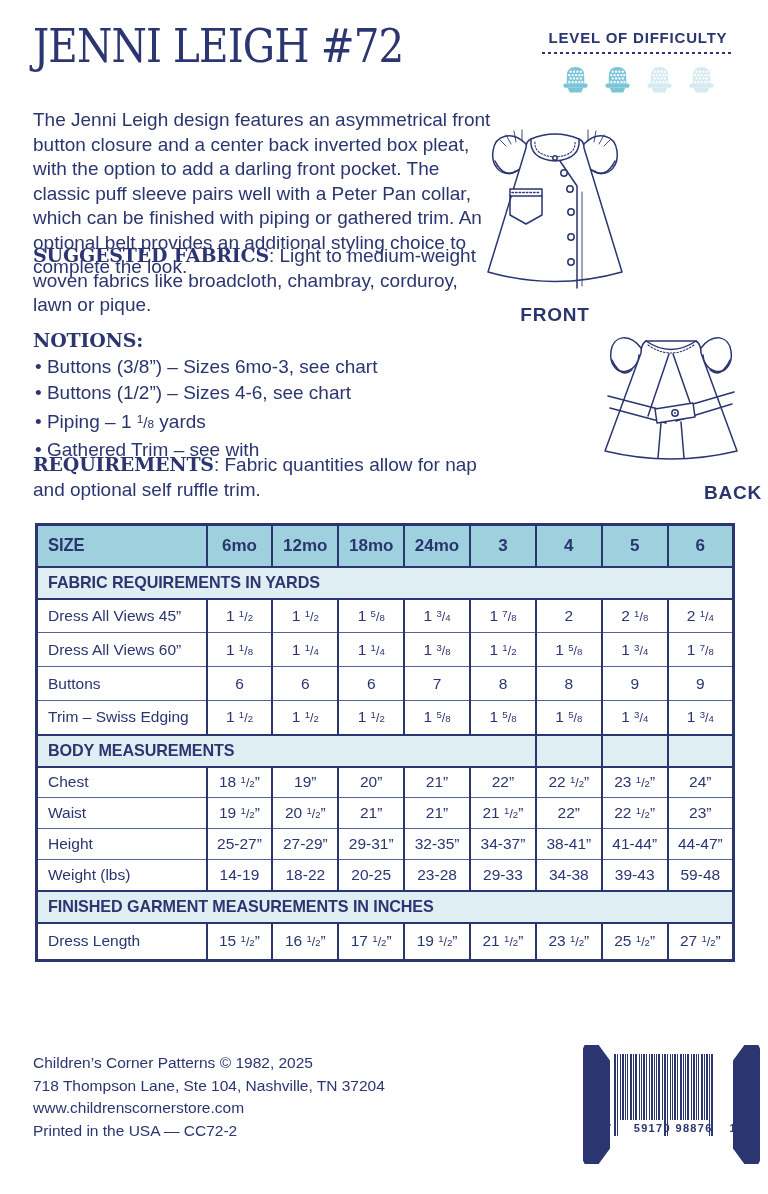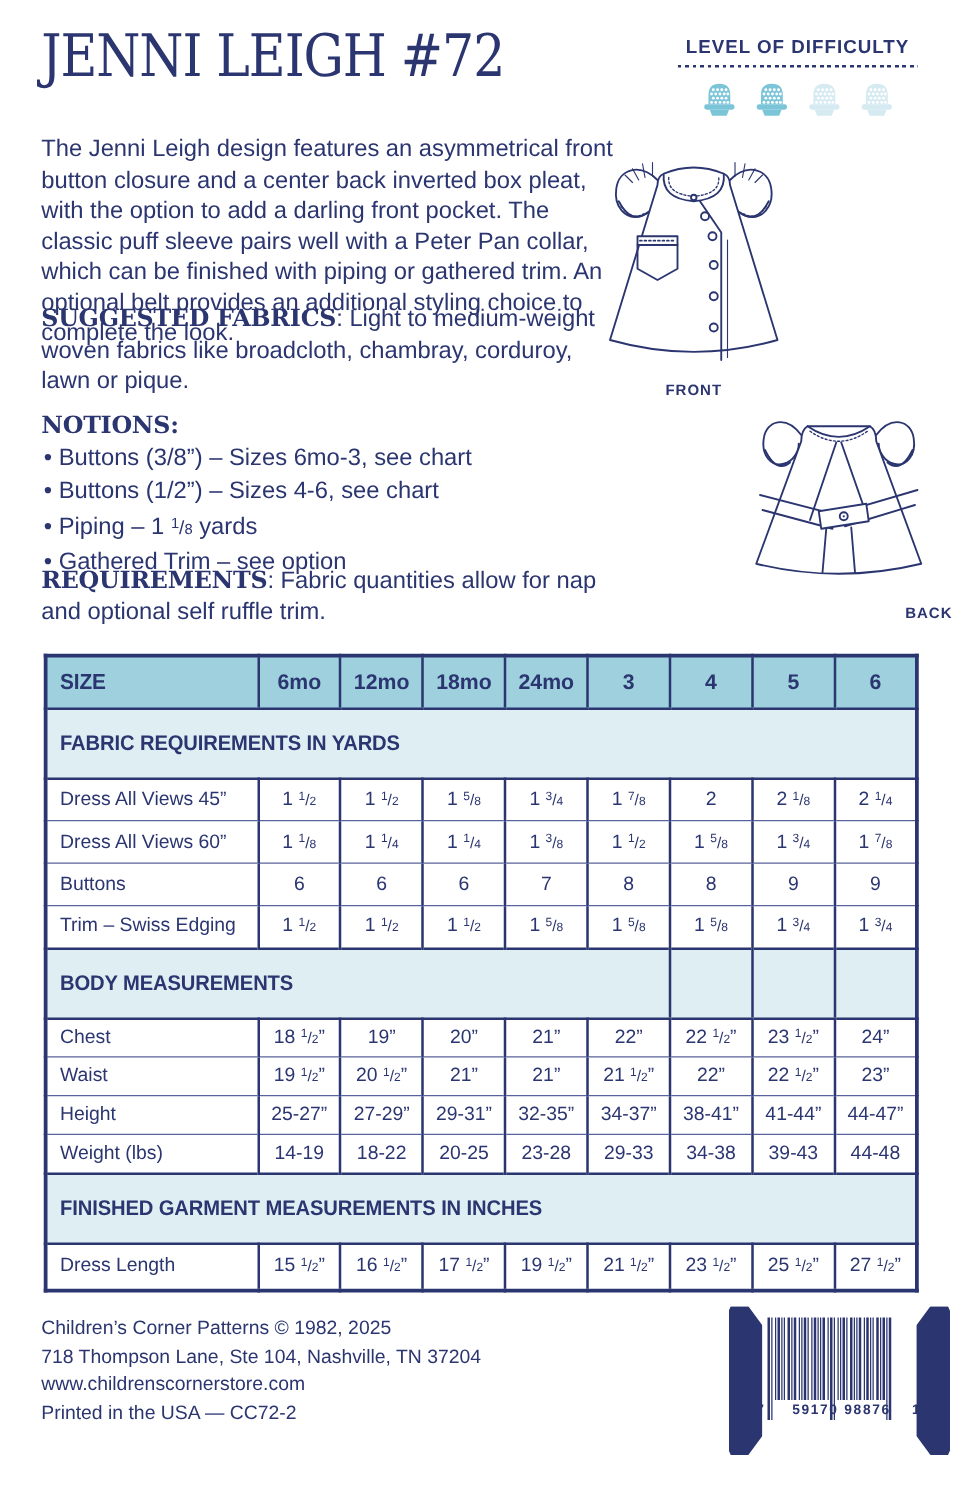--- a/index.html
+++ b/index.html
@@ -44,42 +44,42 @@
   .dash-rule{height:2px;margin-top:6px;
     background:repeating-linear-gradient(90deg,var(--navy) 0 3px,transparent 3px 6px);}
   .thimble-row{display:flex;justify-content:center;gap:9px;margin-top:10px;height:33px;}
   .moderate-row{display:flex;align-items:center;gap:5px;margin-top:7px;}
   .moderate-row .dash-seg{flex:1;height:2px;
     background:repeating-linear-gradient(90deg,var(--navy) 0 3px,transparent 3px 6px);}
   .level-label{font-size:17px;font-weight:600;letter-spacing:.5px;}
   
   .front-illo{position:absolute;left:472px;top:116px;width:166px;text-align:center;}
   .back-illo{position:absolute;left:580px;top:326px;width:182px;text-align:right;}
-  .illo-label{font-size:12px;font-weight:700;letter-spacing:.8px;margin-top:2px;}
+  .illo-label{font-size:19px;font-weight:700;letter-spacing:.8px;margin-top:2px;}
   .front-illo .illo-label{margin-top:0;}
   svg .ln{stroke:var(--navy);fill:none;stroke-width:1.5;stroke-linecap:round;stroke-linejoin:round;}
   svg .thin{stroke-width:.9;}
   svg .trim{stroke-width:1.1;stroke-dasharray:1.6 1.8;}
   svg .fw{fill:#fff;}
   
   .size-chart{
     position:absolute;left:35px;top:523px;width:700px;
     border-collapse:collapse;table-layout:fixed;
     border:3px solid var(--navy);
     padding-left:29px;
   }
   .size-chart col.c-label{width:170px;}
   .size-chart th,.size-chart td{padding:0;text-align:center;vertical-align:middle;}
   .size-head th{
     background:var(--header-bg);height:42px;font-size:17px;font-weight:700;
     border-left:2px solid var(--navy);border-bottom:2.5px solid var(--navy);
   }
   .size-head th.size-label{text-align:left;padding-left:10px;font-size:17.5px;border-left:none;}
   .section-row td{
-    background:var(--section-bg);height:56px;text-align:left;padding-left:10px;
+    background:var(--section-bg);height:32px;text-align:left;padding-left:10px;
     font-size:17px;font-weight:700;
     border-top:2.5px solid var(--navy);border-bottom:2.5px solid var(--navy);
   }
   .section-row td.sec-empty{border-left:2px solid var(--navy);padding:0;}
   .cond{display:inline-block;transform:scaleX(.95);transform-origin:left center;white-space:nowrap;letter-spacing:-.1px;}
   .data-row td{
     font-size:15.5px;border-left:2px solid var(--navy);
     border-top:1.5px solid var(--grid-light);height:34px;background:#fff;
   }
   .data-row td.row-label{text-align:left;padding-left:10px;border-left:none;}
@@ -269,21 +269,21 @@
 </div>
 
 <p class="copy-block fabrics"><span class="slab">SUGGESTED FABRICS</span><span>: Light to medium-weight woven fabrics like broadcloth, chambray, corduroy, lawn or pique.</span></p>
 
 <div class="copy-block notions">
   <div class="slab">NOTIONS:</div>
   <ul>
       <li>Buttons (3/8”) – Sizes 6mo-3, see chart</li>
       <li>Buttons (1/2”) – Sizes 4-6, see chart</li>
       <li>Piping – 1 <sup>1</sup><span class="fsl">/</span><sub>8</sub> yards</li>
-      <li>Gathered Trim – see option</li>
+      <li>Gathered Trim – see with</li>
     </ul>
 </div>
 
 <p class="copy-block requirements"><span class="slab">REQUIREMENTS</span><span>: Fabric quantities allow for nap and optional self ruffle trim.</span></p>
 
 <table class="size-chart">
     <colgroup>
       <col class="c-label">
       <col>
       <col>
@@ -394,21 +394,21 @@
       </tr>
       <tr class="data-row g1">
         <td class="row-label">Weight (lbs)</td>
         <td>14-19</td>
         <td>18-22</td>
         <td>20-25</td>
         <td>23-28</td>
         <td>29-33</td>
         <td>34-38</td>
         <td>39-43</td>
-        <td>44-48</td>
+        <td>59-48</td>
       </tr>
       <tr class="section-row">
         <td colspan="9"><span class="cond">FINISHED GARMENT MEASUREMENTS IN INCHES</span></td>
       </tr>
       <tr class="data-row g2">
         <td class="row-label">Dress Length</td>
         <td>15 <sup>1</sup><span class="fsl">/</span><sub>2</sub>”</td>
         <td>16 <sup>1</sup><span class="fsl">/</span><sub>2</sub>”</td>
         <td>17 <sup>1</sup><span class="fsl">/</span><sub>2</sub>”</td>
         <td>19 <sup>1</sup><span class="fsl">/</span><sub>2</sub>”</td>

